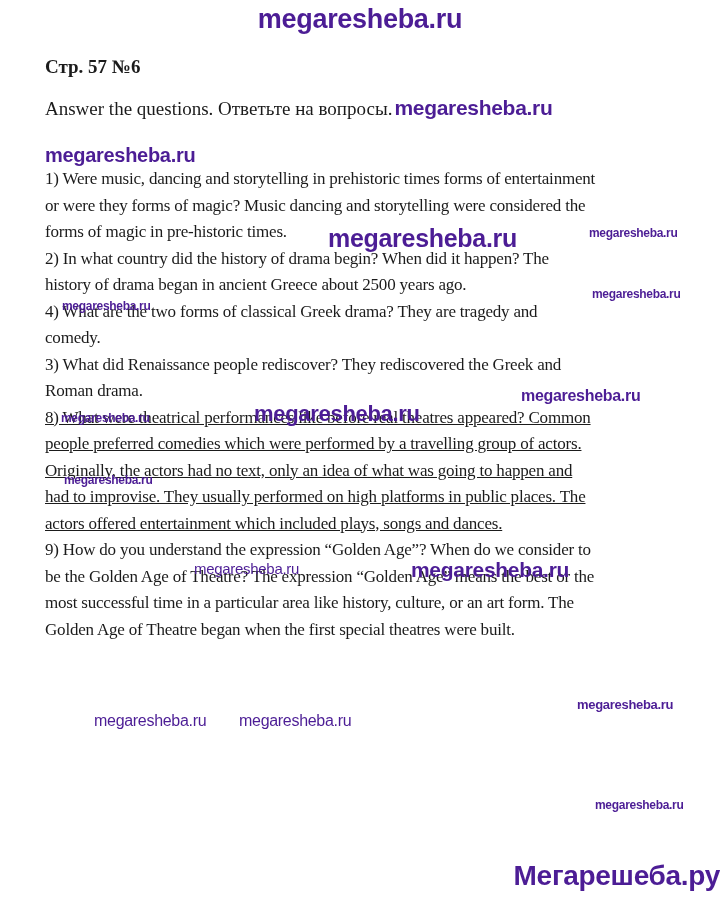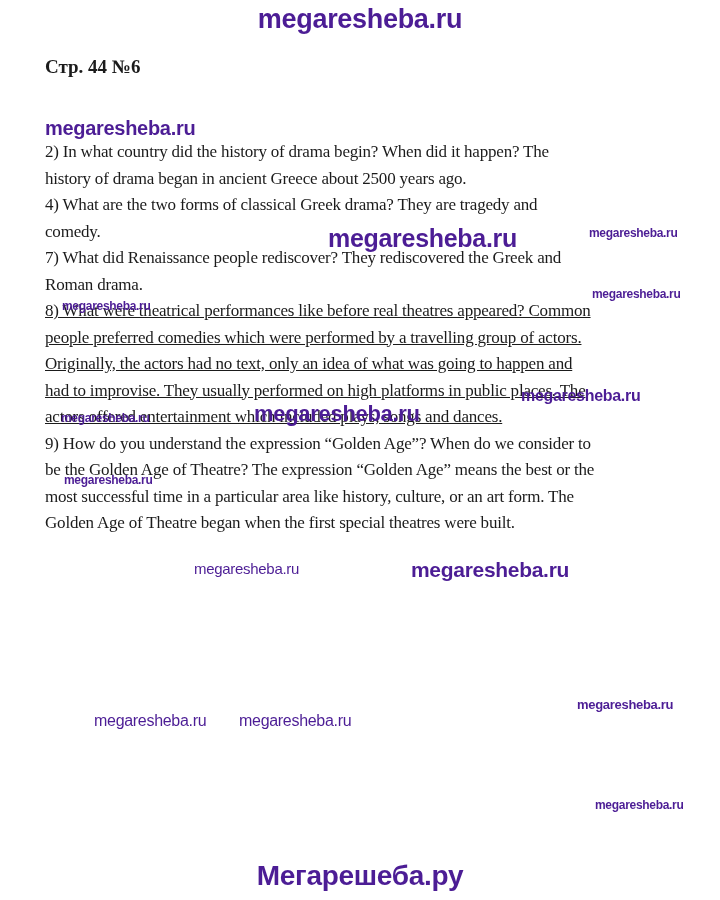--- a/index.html
+++ b/index.html
@@ -17,21 +17,21 @@
   .wm {
     font-family: "Liberation Sans", sans-serif;
     font-weight: 700;
     color: #4c1d95;
     white-space: nowrap;
     letter-spacing: -0.3px;
   }
   .wm-abs { position: absolute; }
 
   .wm-header   { left: 0; right: 0; top: 4px;  text-align: center; font-size: 27px; }
-  .wm-footer   { left: 0; right: 0; top: 860px; text-align: center; font-size: 28px; }
+  .wm-footer   { left: 0; right: 0; top: 860px; text-align: right; font-size: 28px; }
 
   .wm-task-inline { font-size: 21px; margin-left: 2px; }
 
   .wm-flow-left { font-size: 20px; display: inline-block; margin: 22px 0 0 0; line-height: 22px; }
 
   .wm-big-1 { left: 328px; top: 224px; font-size: 25px; }
   .wm-big-2 { left: 254px; top: 401px; font-size: 22px; }
   .wm-big-3 { left: 411px; top: 558px; font-size: 21px; }
 
   .wm-sm-r1 { left: 589px; top: 226px; font-size: 12px; }
@@ -77,31 +77,35 @@
   .m3 { margin-top: 3px; }
   .m5 { margin-top: 5px; }
   .m7 { margin-top: 7px; }
 </style>
 </head>
 <body>
 
 <div class="wm wm-abs wm-header">megaresheba.ru</div>
 
 <div class="content">
-  <div class="page-ref">Стр. 44 №6</div>
+  <div class="page-ref">Стр. 57 №6</div>
 
+  <div class="task-line"><span>Answer the questions. Ответьте на вопросы.</span><span class="wm wm-task-inline">megaresheba.ru</span></div>
 
   <span class="wm wm-flow-left">megaresheba.ru</span>
 
   <div>
+    <p class="qa m3">1) Were music, dancing and storytelling in prehistoric times forms of entertainment
+or were they forms of magic? Music dancing and storytelling were considered the
+forms of magic in pre-historic times.</p>
     <p class="qa m5">2) In what country did the history of drama begin? When did it happen? The
 history of drama began in ancient Greece about 2500 years ago.</p>
     <p class="qa m5">4) What are the two forms of classical Greek drama? They are tragedy and
 comedy.</p>
-    <p class="qa m7">7) What did Renaissance people rediscover? They rediscovered the Greek and
+    <p class="qa m7">3) What did Renaissance people rediscover? They rediscovered the Greek and
 Roman drama.</p>
     <p class="qa m2">8) What were theatrical performances like before real theatres appeared? Common
 people preferred comedies which were performed by a travelling group of actors.
 Originally, the actors had no text, only an idea of what was going to happen and
 had to improvise. They usually performed on high platforms in public places. The
 actors offered entertainment which included plays, songs and dances.</p>
     <p class="qa m0">9) How do you understand the expression “Golden Age”? When do we consider to
 be the Golden Age of Theatre? The expression “Golden Age” means the best or the
 most successful time in a particular area like history, culture, or an art form. The
 Golden Age of Theatre began when the first special theatres were built.</p>

